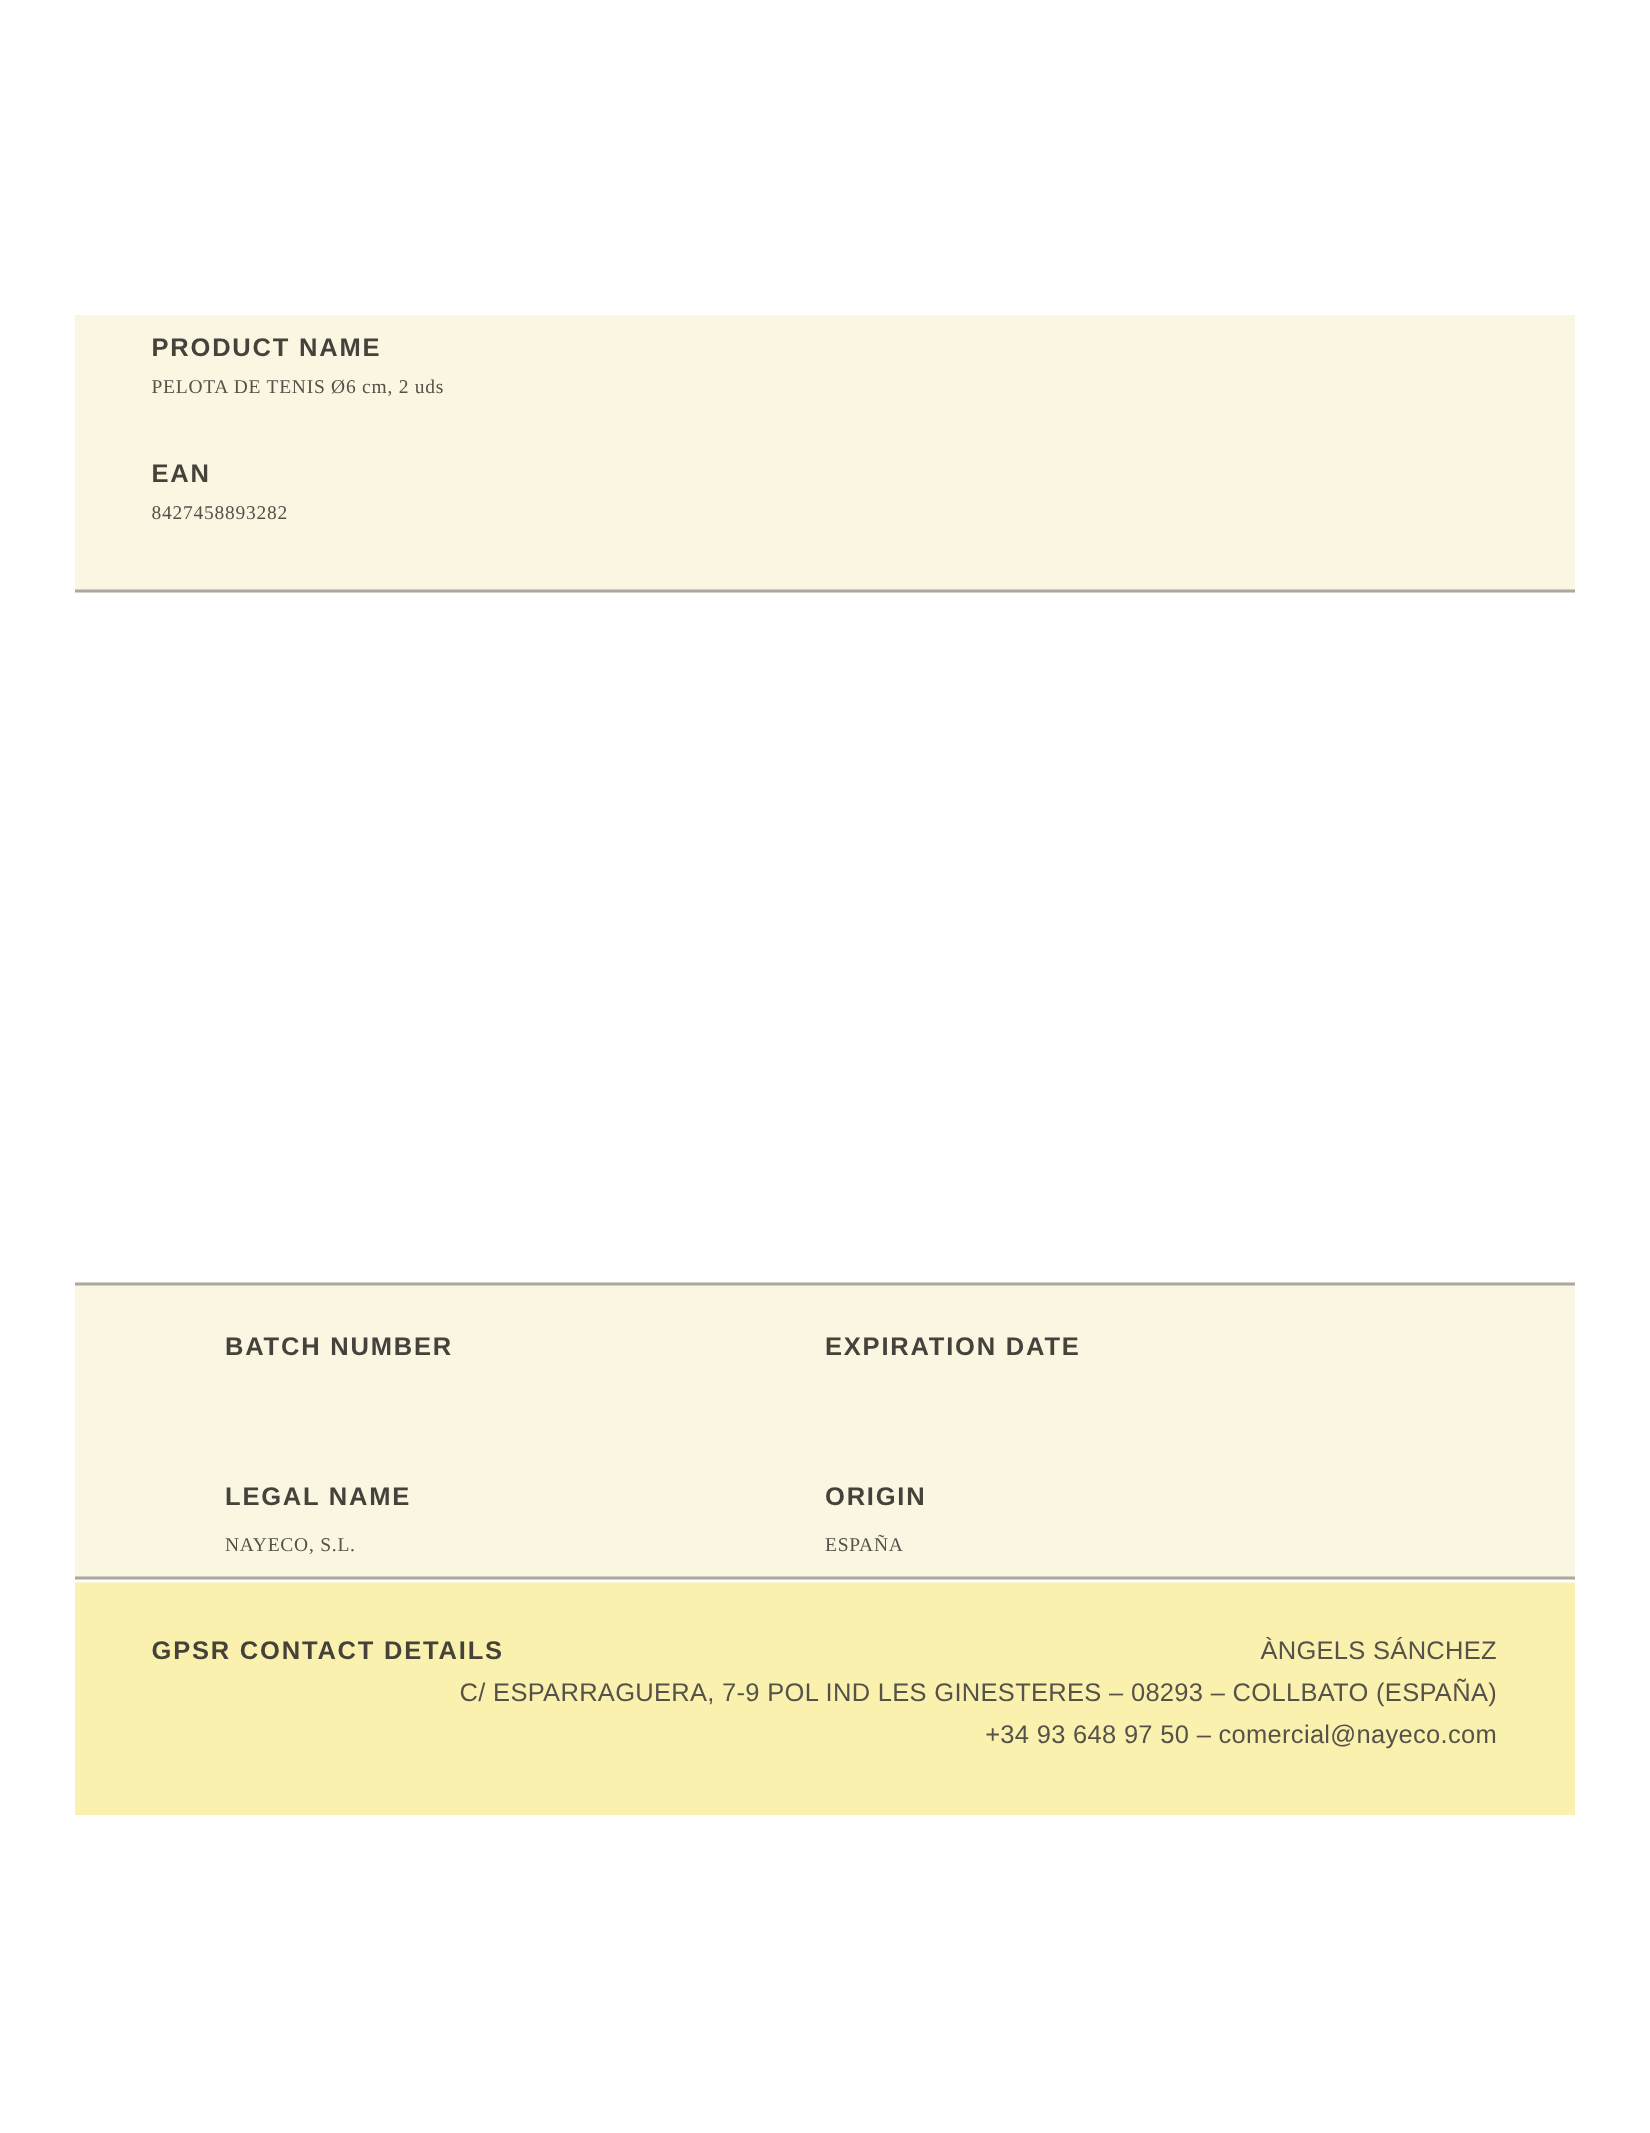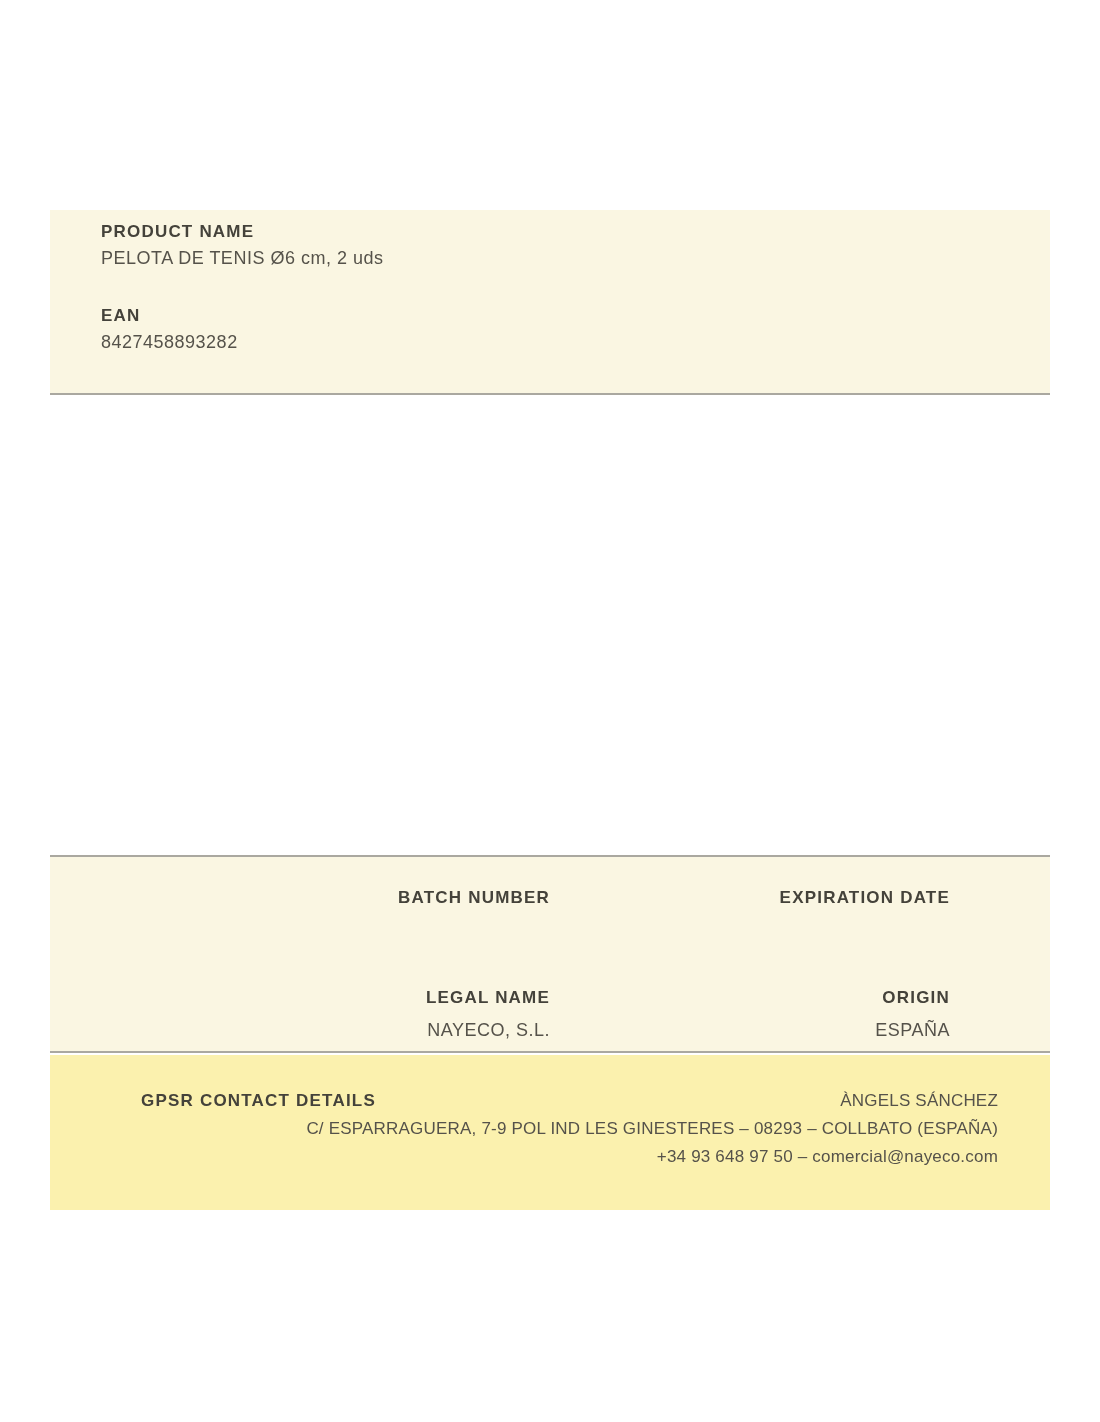--- a/index.html
+++ b/index.html
@@ -20,24 +20,25 @@
   .page{position:relative;width:1100px;height:1422px;overflow:hidden;}
 
   .label-text{
     font-weight:bold;
     font-size:17px;
     line-height:26px;
     letter-spacing:1.2px;
     color:var(--label_color);
   }
   .value-text{
-    font-size:18px;
+    font-size:13px;
     line-height:26px;
     letter-spacing:0.5px;
     color:var(--value_color);
+    font-family:Liberation Serif, serif;
   }
 
   
   .product-section{
     position:absolute;left:50px;top:210px;width:1000px;height:185px;
     background:var(--section_bg);
     border-bottom:2px solid var(--border_color);
     padding:9px 50px 0 51px;
   }
   .product-section .field + .field{margin-top:32px;}
@@ -46,37 +47,36 @@
   .details-section{
     position:absolute;left:50px;top:855px;width:1000px;height:198px;
     background:var(--section_bg);
     border-top:2px solid var(--border_color);
     border-bottom:2px solid var(--border_color);
     padding:28px 100px 0 100px;
   }
   .details-row{
     display:grid;
     grid-template-columns:1fr 1fr;
-    text-align:right;
+    text-align:left;
   }
   .details-row + .details-row{margin-top:42px;}
   .details-cell .cell-value{min-height:26px;margin-top:6px;}
 
   
   .gpsr-section{
     position:absolute;left:50px;top:1055px;width:1000px;height:155px;
     background:var(--highlight_bg);
     padding:32px 52px 0 51px;
   }
   .gpsr-row{
     display:flex;
     align-items:flex-start;
     justify-content:space-between;
     line-height:28px;
-    margin-left:40px;
   }
   .gpsr-row .label-text{line-height:28px;}
   .gpsr-line{
     text-align:right;
     font-size:17px;
     line-height:28px;
     letter-spacing:0.2px;
     color:var(--value_color);
   }
 </style>

